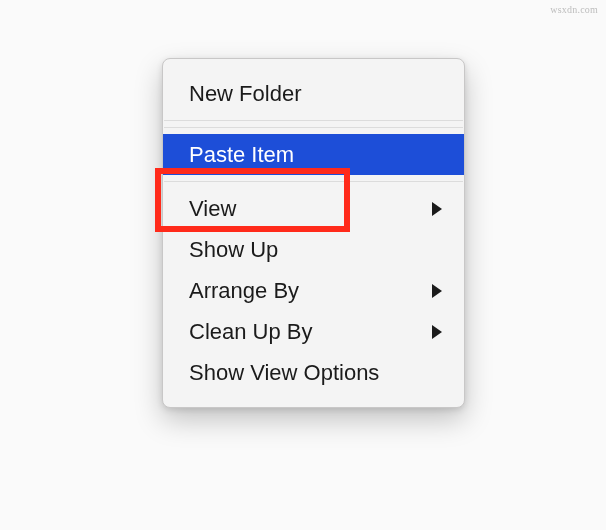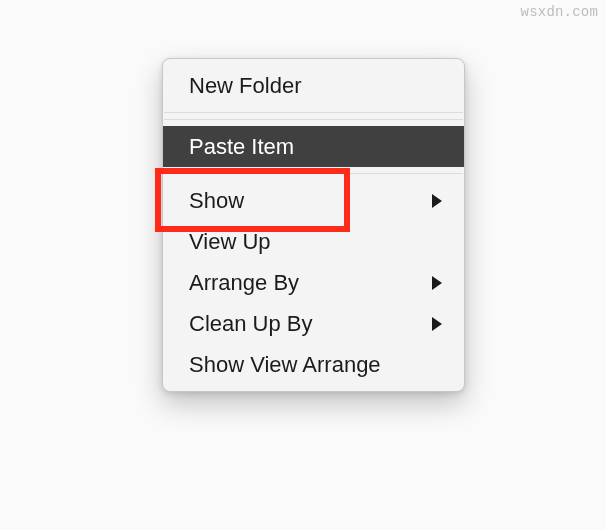--- a/index.html
+++ b/index.html
@@ -8,48 +8,48 @@
     height: 530px;
     background: #fafafa;
     font-family: -apple-system, "Helvetica Neue", Helvetica, Arial, sans-serif;
     position: relative;
     overflow: hidden;
   }
   .watermark {
     position: absolute;
     top: 4px;
     right: 8px;
-    font-size: 14px;
+    font-size: 10px;
     color: #bdbdbd;
-    font-family: Liberation Mono, monospace;
+    font-family: Liberation Serif, serif;
     letter-spacing: 0.2px;
   }
   .menu {
     position: absolute;
     left: 162px;
     top: 58px;
     width: 303px;
     background: #f4f4f4;
     border: 1px solid #c8c7c7;
     border-radius: 8px;
     box-shadow: 0 12px 28px rgba(0,0,0,0.22), 0 2px 6px rgba(0,0,0,0.12);
-    padding: 6px 0;
+    padding: 14px 0;
   }
   .item {
     height: 41px;
     line-height: 41px;
     padding: 0 26px;
     font-size: 22px;
     color: #1b1b1b;
     position: relative;
     white-space: nowrap;
     cursor: default;
   }
   .item.highlight {
-    background: #404040;
+    background: #1d4ed8;
     color: #ffffff;
   }
   .item .arrow {
     position: absolute;
     right: 22px;
     top: 50%;
     transform: translateY(-50%);
   }
   .sep {
     height: 1px;
@@ -79,30 +79,30 @@
 
   <div class="sep"></div>
 
   <div class="item highlight">
     <span>Paste Item</span>
   </div>
 
   <div class="sep"></div>
 
   <div class="item">
-    <span>Show</span>
+    <span>View</span>
     <span class="arrow">
       <svg width="10" height="14" viewBox="0 0 10 14">
           <polygon points="0,0 10,7 0,14" fill="#1b1b1b"></polygon>
         </svg>
     </span>
   </div>
 
   <div class="item">
-    <span>View Up</span>
+    <span>Show Up</span>
   </div>
 
   <div class="item">
     <span>Arrange By</span>
     <span class="arrow">
       <svg width="10" height="14" viewBox="0 0 10 14">
           <polygon points="0,0 10,7 0,14" fill="#1b1b1b"></polygon>
         </svg>
     </span>
   </div>
@@ -110,18 +110,18 @@
   <div class="item">
     <span>Clean Up By</span>
     <span class="arrow">
       <svg width="10" height="14" viewBox="0 0 10 14">
           <polygon points="0,0 10,7 0,14" fill="#1b1b1b"></polygon>
         </svg>
     </span>
   </div>
 
   <div class="item">
-    <span>Show View Arrange</span>
+    <span>Show View Options</span>
   </div>
 
 </div>
 
 <div class="callout" style="left: 155px; top: 168px; width: 195px; height: 64px;"></div>
 
 </body></html>

